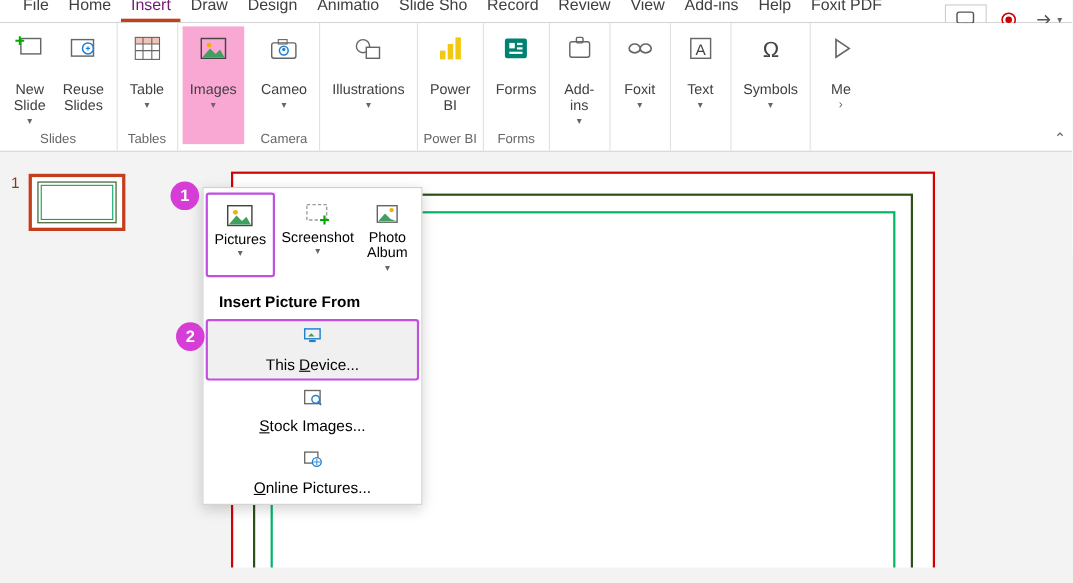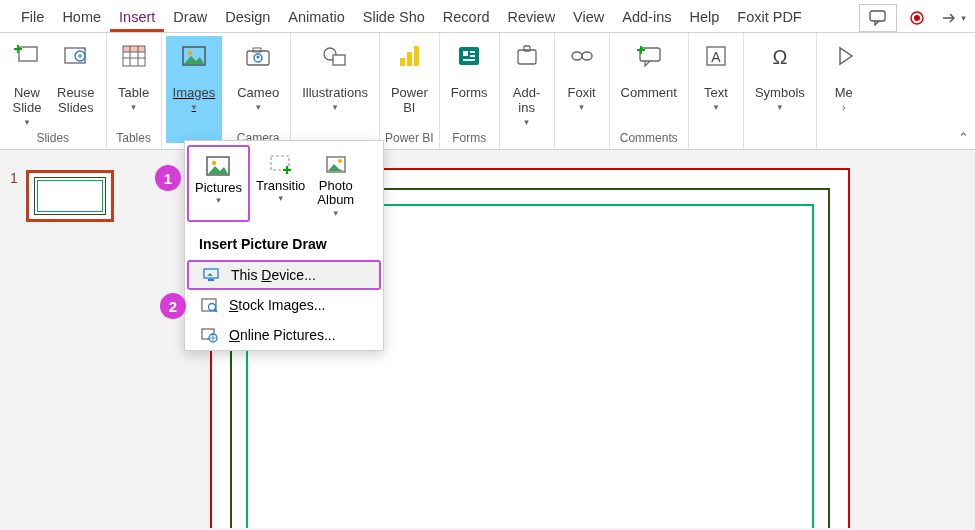--- a/index.html
+++ b/index.html
@@ -2,57 +2,57 @@
 <html><head>
 <meta charset="utf-8">
 <style>
 * { margin: 0; padding: 0; box-sizing: border-box; font-family: "Segoe UI", Arial, sans-serif; }
 body { background: #f3f3f3; width: 975px; height: 530px; overflow: hidden; position: relative; }
 
 .titlebar-right { position: absolute; right: 0; top: 0; height: 35px; display: flex; align-items: center; gap: 2px; padding-right: 4px; }
 .titlebar-right .tbtn { width: 35px; height: 28px; display: flex; align-items: center; justify-content: center; cursor: pointer; }
 .titlebar-right .tbtn:first-child { border: 1px solid #ccc; width: 38px; }
 
-.tabs { display: flex; align-items: flex-end; height: 33px; background: #fff; border-bottom: 1px solid #d4d4d4; padding-left: 12px; }
+.tabs { display: flex; align-items: flex-end; height: 21px; background: #fff; border-bottom: 1px solid #d4d4d4; padding-left: 12px; }
 .tab { padding: 6px 9px 7px; font-size: 14.5px; color: #404040; cursor: pointer; white-space: nowrap; }
 .tab.active { color: #701a75; border-bottom: 3px solid #c43e1c; padding-bottom: 4px; font-weight: 400; }
 
 .ribbon { background: #fff; border-bottom: 1px solid #d4d4d4; height: 117px; display: flex; position: relative; }
 .group { display: flex; flex-direction: column; align-items: center; padding: 3px 4px 1px; border-right: 1px solid #e1e1e1; }
 .group-items { display: flex; flex: 1; }
 .group-label { font-size: 12px; color: #666; padding: 2px 0 3px; text-align: center; width: 100%; }
 .ritem { display: flex; flex-direction: column; align-items: center; justify-content: flex-start; padding: 4px 7px 2px; cursor: pointer; min-width: 46px; }
-.ritem.active { background: #7dd3fc; text-decoration: underline; }
+.ritem.active { background: #f9a8d4; }
 .ritem .ico { height: 32px; display: flex; align-items: center; justify-content: center; margin-bottom: 2px; }
 .ritem .lbl { font-size: 13px; text-align: center; line-height: 1.15; color: #404040; margin-top: 12px; }
 .ritem .dd { font-size: 9px; color: #666; margin-top: 1px; }
 .collapse { position: absolute; right: 6px; bottom: 4px; cursor: pointer; font-size: 13px; color: #666; }
 
 .workspace { display: flex; height: calc(100% - 152px); }
 .thumbs { width: 150px; background: #f3f3f3; padding: 20px 10px; }
 .thumb-wrap { display: flex; align-items: flex-start; gap: 8px; }
 .thumb-num { font-size: 14px; color: #8b3a1e; }
 .thumb { width: 88px; height: 52px; background: #fff; border: 3px solid #c43e1c; display: flex; align-items: center; justify-content: center; }
 .thumb-inner { width: 72px; height: 38px; border: 1.5px solid #2d5016; }
 .thumb-inner2 { width: 66px; height: 32px; border: 1.5px solid #00a860; margin: 2px auto; }
 
 .canvas { flex: 1; position: relative; padding: 18px 30px; overflow: hidden; }
 .slide { width: 640px; height: 460px; background: #fff; border: 2.5px solid #d40000; position: relative; margin-left: 30px; }
 .slide-b2 { position: absolute; inset: 18px; border: 2.5px solid #2d5016; }
 .slide-b3 { position: absolute; inset: 34px; border: 2.5px solid #00b566; }
 
-.dropdown { position: absolute; left: 184px; top: 140px; background: #fff; border: 1px solid #d0d0d0; box-shadow: 0 4px 12px rgba(0,0,0,0.18); width: 200px; z-index: 10; }
+.dropdown { position: absolute; left: 184px; top: 170px; background: #fff; border: 1px solid #d0d0d0; box-shadow: 0 4px 12px rgba(0,0,0,0.18); width: 200px; z-index: 10; }
 .dd-top { display: flex; padding: 4px 2px; }
 .dd-ritem { display: flex; flex-direction: column; align-items: center; padding: 4px 6px; cursor: pointer; }
 .dd-ritem.hl { border: 2.5px solid #c050e0; border-radius: 3px; }
 .dd-ritem .ico { height: 30px; display: flex; align-items: center; }
 .dd-ritem .lbl { font-size: 13px; text-align: center; line-height: 1.1; }
 .dd-ritem .dd { font-size: 9px; color: #666; }
 .dd-header { font-weight: 600; font-size: 14px; padding: 10px 14px 8px; }
-.dd-item { display: flex; align-items: center; gap: 10px; padding: 7px 14px; font-size: 14px; cursor: pointer; }
+.dd-item { display: flex; align-items: center; gap: 10px; padding: 7px 14px; font-size: 14px; cursor: pointer; flex-direction: column; }
 .dd-item.hl { border: 2.5px solid #c050e0; background: #f0f0f0; margin: 0 2px; border-radius: 3px; padding: 5px 12px; }
 .dd-item .mico { width: 20px; display: flex; justify-content: center; }
 
 .callout { position: absolute; width: 26px; height: 26px; border-radius: 50%; background: #d63cd6; color: #fff; font-weight: 700; font-size: 15px; display: flex; align-items: center; justify-content: center; z-index: 20; }
 .c1 { left: 155px; top: 165px; }
 .c2 { left: 160px; top: 293px; }
 
 .ul { text-decoration: underline; }
 </style>
 </head>
@@ -256,35 +256,20 @@
               <ellipse cx="18" cy="10" rx="5" ry="4" fill="none" stroke="#666" stroke-width="1.5"></ellipse>
             </svg>
           </div>
         <div class="lbl">Foxit</div>
         <div class="dd">▾</div>
       </div>
     </div>
     <div class="group-label"></div>
   </div>
 
-  <div class="group">
-    <div class="group-items">
-      <div class="ritem">
-        <div class="ico">
-            <svg width="28" height="24">
-              <rect x="5" y="4" width="20" height="13" rx="2" fill="none" stroke="#666" stroke-width="1.3"></rect>
-              <path d="M10 17 L10 22 L15 17" fill="none" stroke="#666" stroke-width="1.3"></path>
-              <path d="M2 2 L2 10 M-2 6 L6 6" stroke="#0a0" stroke-width="1.8" transform="translate(4,0)"></path>
-            </svg>
-          </div>
-        <div class="lbl">Comment</div>
-      </div>
-    </div>
-    <div class="group-label">Comments</div>
-  </div>
 
   <div class="group">
     <div class="group-items">
       <div class="ritem">
         <div class="ico">
             <svg width="24" height="24">
               <rect x="3" y="3" width="18" height="18" fill="none" stroke="#666" stroke-width="1.3"></rect>
               <text x="12" y="18" font-size="14" text-anchor="middle" fill="#444">A</text>
             </svg>
           </div>
@@ -362,37 +347,37 @@
       <div class="lbl">Pictures</div>
       <div class="dd">▾</div>
     </div>
     <div class="dd-ritem">
       <div class="ico">
           <svg width="28" height="24">
             <rect x="4" y="4" width="18" height="14" fill="none" stroke="#999" stroke-width="1.2" stroke-dasharray="3 2"></rect>
             <path d="M20 14 L20 22 M16 18 L24 18" stroke="#0a0" stroke-width="2"></path>
           </svg>
         </div>
-      <div class="lbl">Transitio</div>
+      <div class="lbl">Screenshot</div>
       <div class="dd">▾</div>
     </div>
     <div class="dd-ritem">
       <div class="ico">
           <svg width="28" height="24">
             <rect x="5" y="5" width="18" height="15" fill="none" stroke="#666" stroke-width="1.3"></rect>
             <path d="M6 19 L12 12 L17 17 L22 19 Z" fill="#40a060"></path>
             <circle cx="18" cy="9" r="2" fill="#f0b000"></circle>
           </svg>
         </div>
       <div class="lbl" style="white-space:pre">Photo
 Album</div>
       <div class="dd">▾</div>
     </div>
   </div>
-  <div class="dd-header">Insert Picture Draw</div>
+  <div class="dd-header">Insert Picture From</div>
   <div class="dd-item hl">
     <div class="mico">
         <svg width="18" height="16">
           <rect x="2" y="2" width="14" height="9" fill="none" stroke="#2080d0" stroke-width="1.3"></rect>
           <rect x="6" y="12" width="6" height="2" fill="#2080d0"></rect>
           <path d="M5 9 L8 6 L11 9" fill="#40a060"></path>
         </svg>
       </div>
     <span>This <span class="ul">D</span>evice...</span>
   </div>

